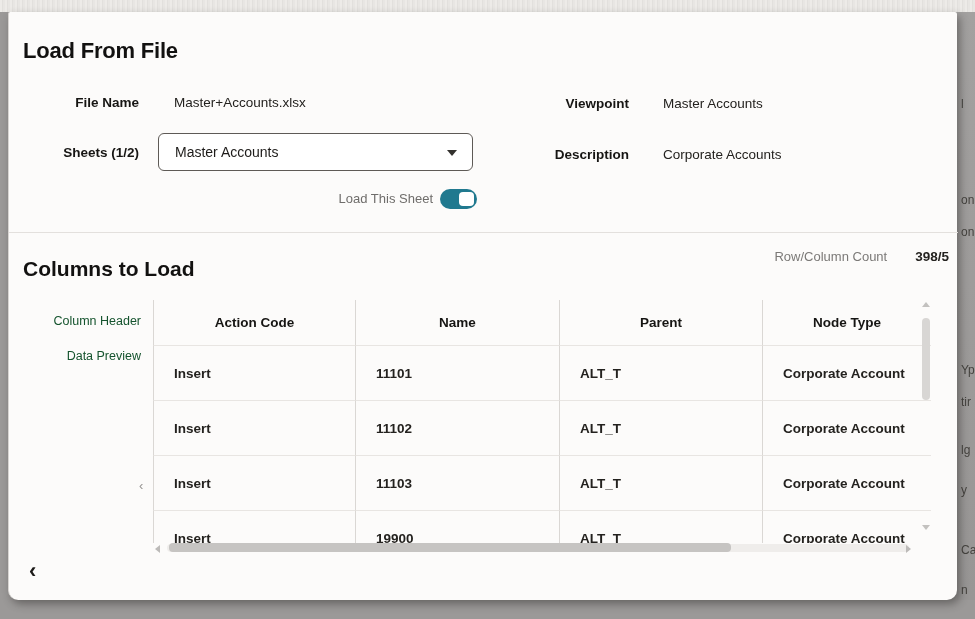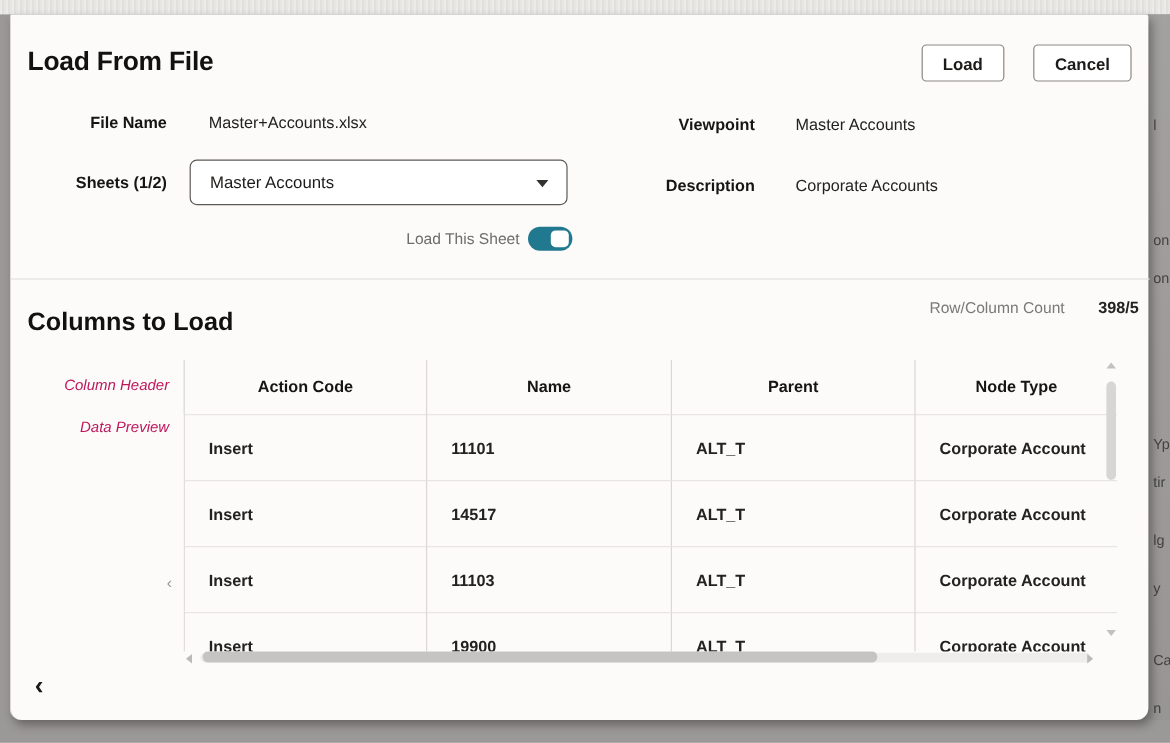--- a/index.html
+++ b/index.html
@@ -83,21 +83,21 @@
 
   
   .section-title {
     position:absolute; left:14px; top:245px;
     font-size:21px; font-weight:800; color:#121110;
   }
   .rc-count { position:absolute; right:8px; top:237px; display:flex; gap:28px; align-items:baseline; }
   .rc-label { font-size:13px; color:#7b7977; }
   .rc-value { font-size:13.5px; font-weight:700; color:#24221f; }
 
-  .side-label { position:absolute; font-size:12.5px; color:#be185d; text-align:right; width:100px;font-style:italic; }
+  .side-label { position:absolute; font-size:12.5px; color:#14532d; text-align:right; width:100px; }
   .side-colhdr { left:32px; top:302px; }
   .side-preview { left:32px; top:337px; }
   .mini-chevron { position:absolute; left:130px; top:466px; font-size:13px; color:#979593; }
 
   
   .ptable { position:absolute; left:144px; top:288px; width:778px; height:243px; background:#fcfbfa; }
   .ptable-grid { display:grid; grid-template-columns:202px 204px 203px 169px; }
   .ptable-hdr .cell {
     height:45px; line-height:45px; text-align:center;
     font-size:13.5px; font-weight:700; color:#161513;
@@ -143,24 +143,20 @@
   <span class="bg-fragment" style="top:571px">n</span>
 </div>
 <div class="bg-bottom-strip">
   <span class="bg-level">Level</span>
 </div>
 
 <div class="dialog">
 
   <div class="dlg-title">Load From File</div>
 
-  <div class="btn-row">
-    <button class="btn">Load</button>
-    <button class="btn">Cancel</button>
-  </div>
 
   <div class="lbl lbl-file">File Name</div>
   <div class="val val-file">Master+Accounts.xlsx</div>
 
   <div class="lbl lbl-sheets">Sheets (1/2)</div>
   <div class="dropdown">
     <span class="dropdown-text">Master Accounts</span>
     <span class="caret-down"></span>
   </div>
 
@@ -198,21 +194,21 @@
     </div>
     <div class="ptable-body">
       <div class="ptable-grid ptable-row">
         <div class="cell">Insert</div>
         <div class="cell">11101</div>
         <div class="cell">ALT_T</div>
         <div class="cell">Corporate Account</div>
       </div>
       <div class="ptable-grid ptable-row">
         <div class="cell">Insert</div>
-        <div class="cell">14517</div>
+        <div class="cell">11102</div>
         <div class="cell">ALT_T</div>
         <div class="cell">Corporate Account</div>
       </div>
       <div class="ptable-grid ptable-row">
         <div class="cell">Insert</div>
         <div class="cell">11103</div>
         <div class="cell">ALT_T</div>
         <div class="cell">Corporate Account</div>
       </div>
       <div class="ptable-grid ptable-row">

